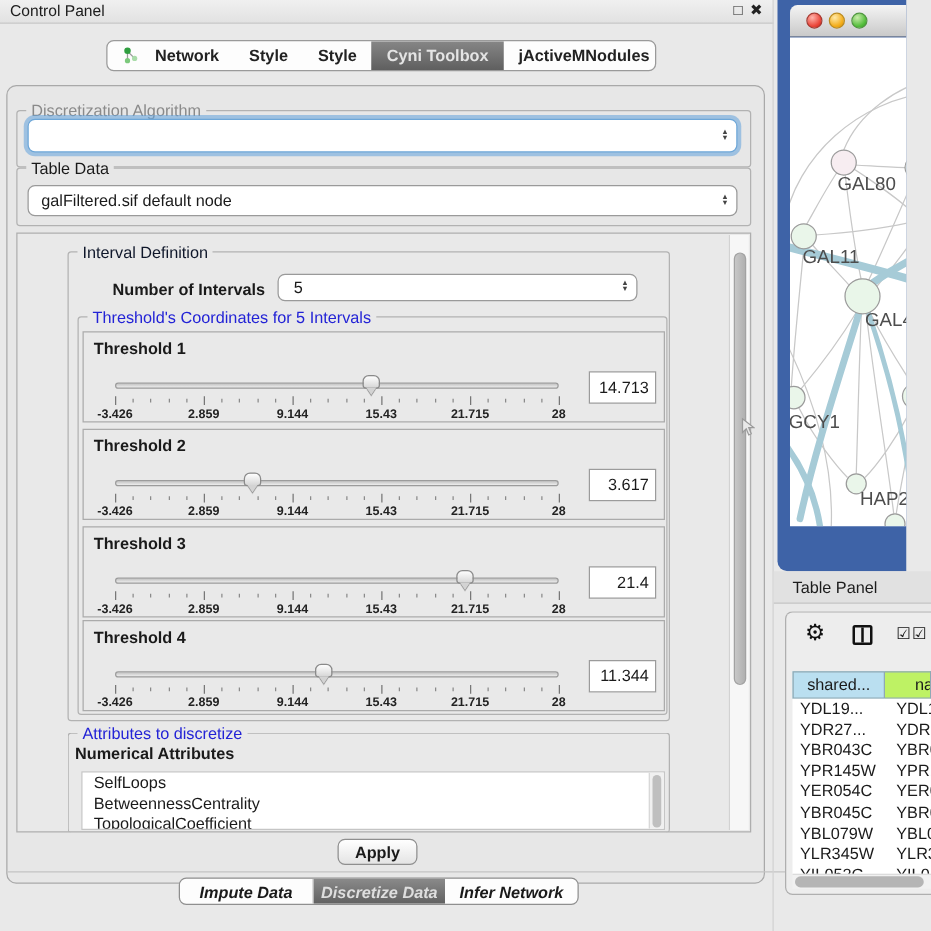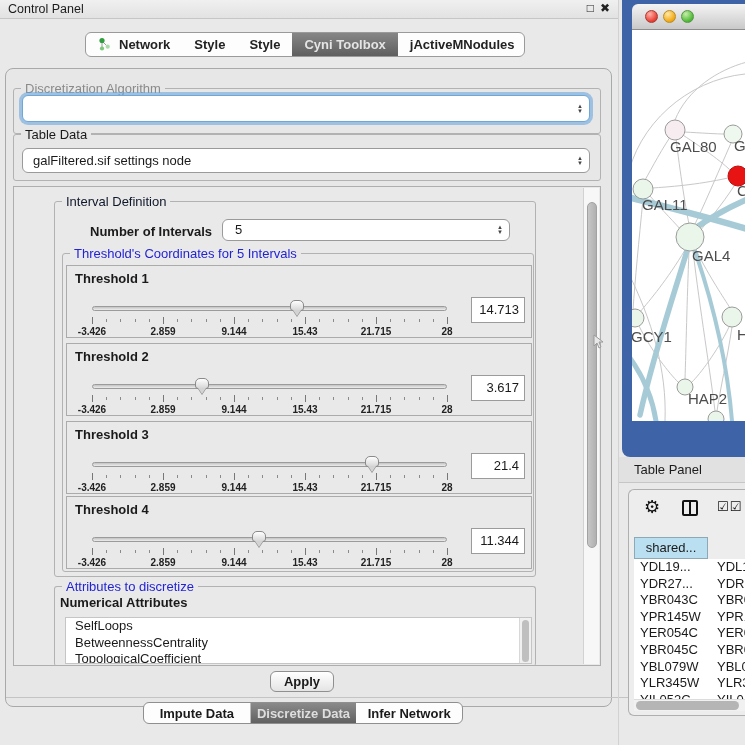--- a/index.html
+++ b/index.html
@@ -8,21 +8,21 @@
 
   
   .titlebar { position:absolute; left:0; top:0; width:619px; height:19px;
     background:linear-gradient(#f0f0f0,#e2e2e2); border-bottom:1px solid #c6c6c6;padding-left:19px; }
   .titlebar .wtitle { position:absolute; left:8px; top:2px; font-size:12.5px; color:#1c1c1c; }
   .win-ico { position:absolute; top:1px; font-size:12px; color:#222; cursor:default; }
 
   
   .tabbar { position:absolute; left:85px; top:32px; width:440px; height:25px;
     background:#fdfdfd; border:1px solid #9a9a9a; border-radius:6px; display:flex; overflow:hidden; }
-  .ttab { display:flex; align-items:center; justify-content:center; gap:8px;
+  .ttab { display:flex; align-items:center; justify-content:center; gap:13px;
     font-size:13px; font-weight:600; color:#222; padding:0 12px; white-space:nowrap; }
   .ttab.sel { background:linear-gradient(#868686,#5f5f5f); color:#e4e4e4; font-weight:600; }
   .tsep { width:1px; height:15px; background:#c9c9c9; align-self:center; }
 
   
   .outer-panel { position:absolute; left:5px; top:68px; width:607px; height:639px;
     background:#e7e7e7; border:1px solid #a9a9a9; border-radius:8px; }
 
   .tgroup { position:absolute; border:1px solid #b2b2b2; border-radius:3px; }
   .tgroup-title { position:absolute; top:-8px; left:7px; padding:0 4px; font-size:13px; background:#e7e7e7; white-space:nowrap; }
@@ -86,48 +86,48 @@
   .attr-scroll .thumbv2 { position:absolute; left:2px; top:2px; width:7px; height:42px; background:#bfbfbf; border-radius:4px; }
 
   .apply-btn { position:absolute; left:270px; top:671px; width:64px; height:21px;
     background:linear-gradient(#ffffff,#e4e4e4); border:1px solid #8f8f8f; border-radius:6px;
     font-size:13px; font-weight:600; text-align:center; line-height:19px; z-index:3; }
   .panel-footline { position:absolute; left:6px; right:6px; top:697px; height:1px; background:#c4c4c4; }
 
   .bottom-tabs { position:absolute; left:143px; top:702px; width:320px; height:22px;
     background:#fdfdfd; border:1px solid #8f8f8f; border-radius:6px; display:flex; overflow:hidden; z-index:4; }
   .btab { display:flex; align-items:center; justify-content:center; flex:1; font-size:13px; font-weight:600;
-    color:#1a1a1a; border-right:1px solid #bdbdbd; white-space:nowrap; padding:0 4px; }
+    color:#1a1a1a; border-right:1px solid #bdbdbd; white-space:nowrap; padding:0 4px;font-style:italic; }
   .btab:last-child { border-right:none; }
   .btab.sel { background:linear-gradient(#8a8a8a,#616161); color:#dedede; border-right:none; }
 
   .v-divider { position:absolute; left:618px; top:0; width:1px; height:745px; background:#d2d2d2; }
 
   
-  .net-window { position:absolute; left:622px; top:0; width:123px; height:457px;
+  .net-window { position:absolute; left:622px; top:0; width:103px; height:457px;
     background:#3e63a7; border-bottom-left-radius:8px; }
   .net-titlebar { position:absolute; left:10px; top:4px; right:0; height:26px;
     background:linear-gradient(#f4f4f4,#c9c9c9); border-top-left-radius:6px; border-bottom:1px solid #8d8d8d; }
   .light { position:absolute; top:6px; width:13px; height:13px; border-radius:50%; }
   .light.red    { left:13px;  background:radial-gradient(circle at 35% 28%, #ffb3ab, #ea4438 65%, #b5271e); border:1px solid #a63b33; }
   .light.yellow { left:31px; background:radial-gradient(circle at 35% 28%, #ffe9a8, #f3ac18 65%, #cc8a10); border:1px solid #bb8c22; }
   .light.green  { left:49px; background:radial-gradient(circle at 35% 28%, #c9ecab, #53bd3b 65%, #3f9630); border:1px solid #529742; }
   .net-canvas { position:absolute; left:10px; top:30px; right:0; height:391px; background:#fff; overflow:hidden; }
   .net-canvas svg text { font-family:"Liberation Sans","DejaVu Sans",sans-serif; font-size:15px; fill:#4d4d4d; }
 
   
   .tp-header { position:absolute; left:619px; top:457px; width:126px; height:26px;
     background:#e1e1e1; border-bottom:1px solid #c6c6c6; font-size:13px; line-height:26px; padding-left:15px; color:#1c1c1c; }
   .tp-container { position:absolute; left:628px; top:489px; width:117px; height:227px;
     background:#ededed; border:1px solid #afafaf; border-right:none; border-radius:6px 0 0 6px; overflow:hidden; }
   .gear-ico { position:absolute; left:15px; top:6px; font-size:18px; color:#111; }
   .col-ico { position:absolute; left:53px; top:10px; width:16px; height:16px; border:2px solid #111; border-radius:2px; }
   .col-ico::after { content:""; position:absolute; left:5px; top:0; width:2px; height:12px; background:#111; }
   .check-icos { position:absolute; left:88px; top:9px; font-size:13px; color:#111; letter-spacing:1px; }
-  .t-headrow { position:absolute; left:5px; top:47px; right:0; height:22px; display:flex;flex-direction:column; }
+  .t-headrow { position:absolute; left:5px; top:47px; right:0; height:22px; display:flex; }
   .t-h1 { width:74px; background:#badff0; border:1px solid #8fa9b4; font-size:13px; text-align:center; line-height:20px; }
   .t-h2 { flex:1; background:#bef264; border:1px solid #8fa9b4; border-left:none; font-size:13px; line-height:20px; padding-left:24px; overflow:hidden; }
   .t-body { position:absolute; left:5px; top:69px; right:0; height:141px; background:#fff; overflow:hidden; }
   .trow { display:flex; height:16.6px; }
   .tc1 { width:76px; font-size:13px; padding-left:6px; line-height:16.6px; white-space:nowrap; overflow:hidden; }
   .tc2 { flex:1; font-size:13px; padding-left:7px; line-height:16.6px; white-space:nowrap; overflow:hidden; }
   .hscroll { position:absolute; left:5px; bottom:4px; right:0; height:12px; background:#f1f1f1; border-top:1px solid #dcdcdc; }
   .hscroll .thumbh { position:absolute; left:2px; top:1px; right:6px; height:9px; background:#b5b5b5; border-radius:5px; }
 
   .cursor { position:absolute; left:593px; top:334px; z-index:60; }
@@ -180,21 +180,21 @@
         <span>▲</span>
         <span>▼</span>
       </span>
   </div>
 
 
   <div class="tgroup" style="left:13px; top:134px; width:588px; height:47px;">
     <span class="tgroup-title">Table Data</span>
   </div>
   <div class="combo" style="left:22px; top:148px; width:568px; height:25px;">
-    <span>galFiltered.sif settings node</span>
+    <span>galFiltered.sif default node</span>
     <span class="stepper">
         <span>▲</span>
         <span>▼</span>
       </span>
   </div>
 
   <div class="settings-panel">
 
     <div class="tgroup" style="left:40px; top:14px; width:482px; height:376px;">
       <span class="tgroup-title title-green">Interval Definition</span>

